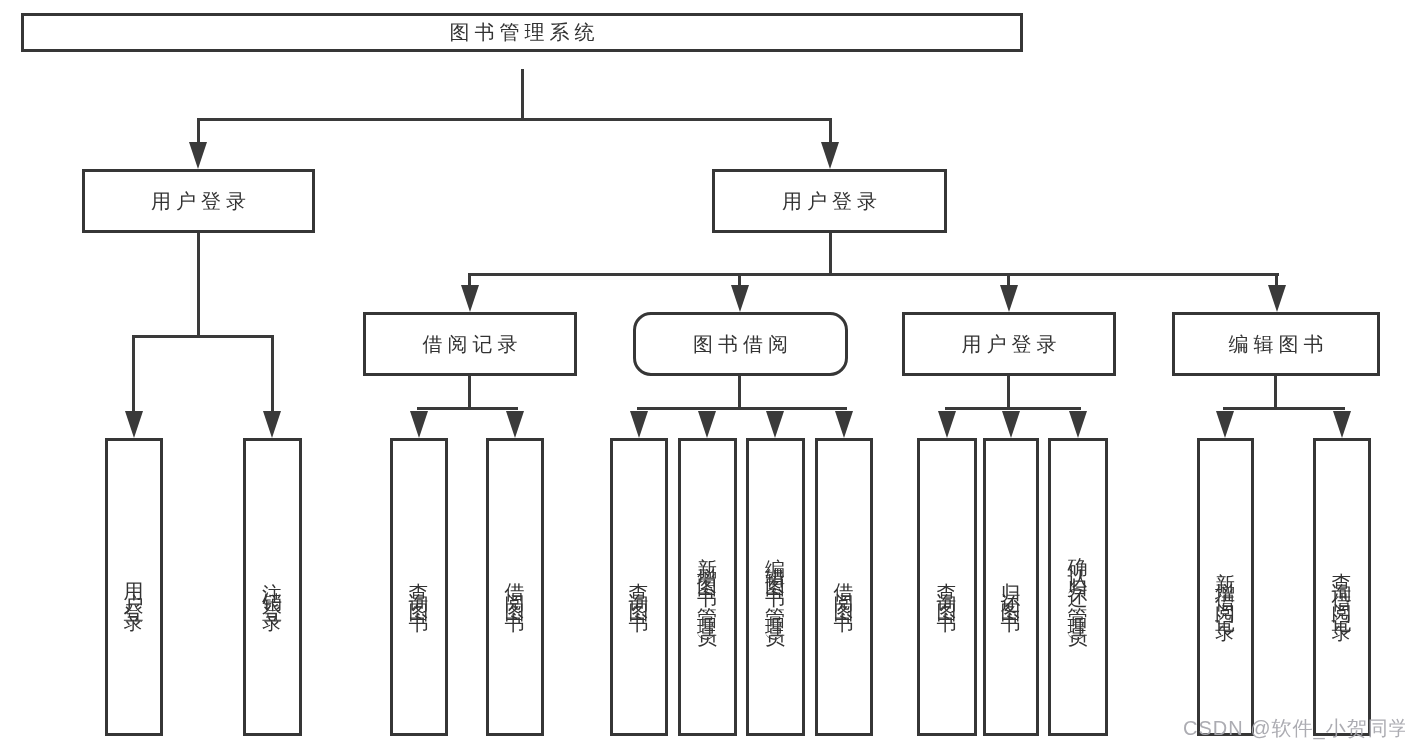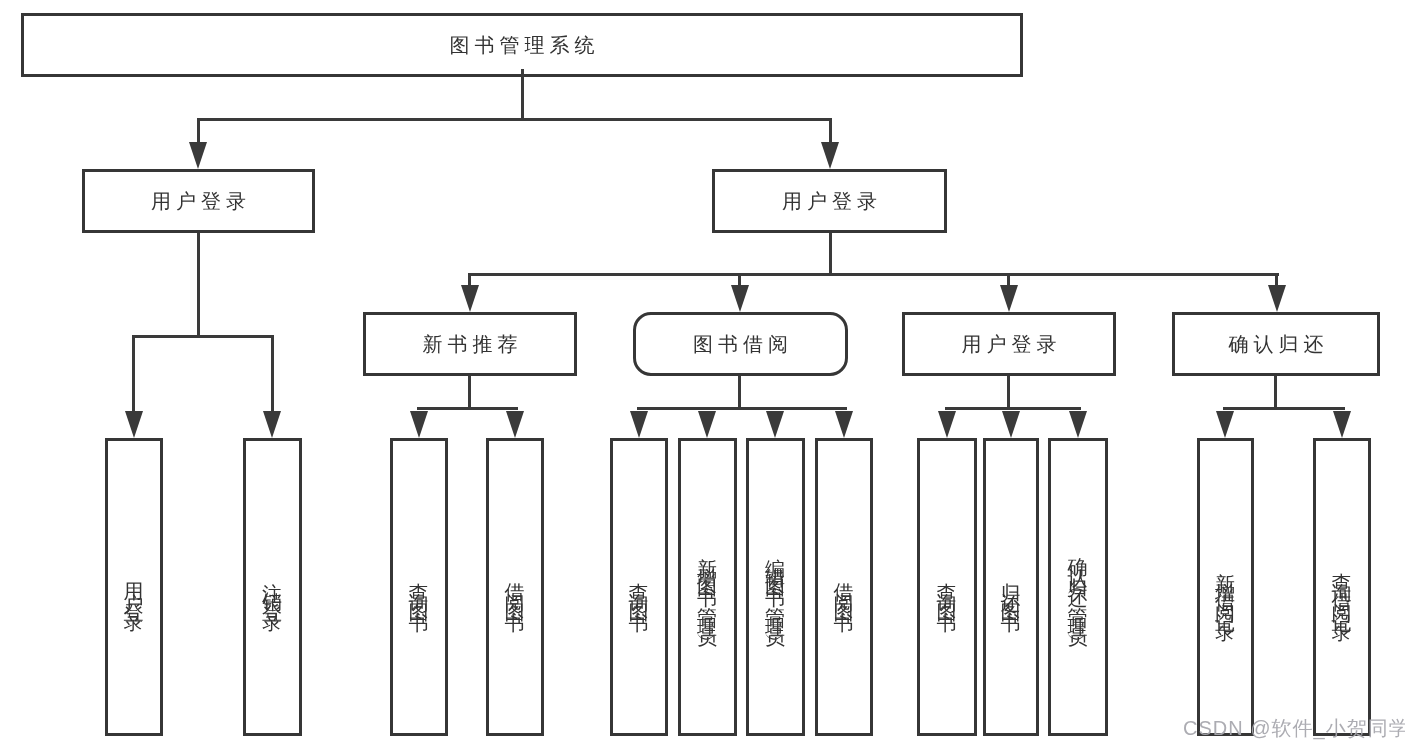--- a/index.html
+++ b/index.html
@@ -55,21 +55,21 @@
     color: rgba(168, 168, 174, 0.95);
     white-space: nowrap;
     z-index: 9;
   }
 </style>
 </head>
 <body>
 
 <div id="canvas">
 
-  <div class="hbox" style="left:21px; top:13px; width:1002px; height:64px;">
+  <div class="hbox" style="left:21px; top:13px; width:1002px; height:39px;">
     <span class="lbl">图书管理系统</span>
   </div>
 
   <div class="vline" style="left:521px; top:69px; height:52px;"></div>
   <div class="hline" style="left:197px; top:118px; width:635px;"></div>
   <div class="vline" style="left:197px; top:118px; height:27px;"></div>
   <div class="vline" style="left:829px; top:118px; height:27px;"></div>
   <div class="arrow" style="left:189px; top:142px;"></div>
   <div class="arrow" style="left:821px; top:142px;"></div>
 
@@ -92,30 +92,30 @@
   <div class="vline" style="left:468px; top:273px; height:15px;"></div>
   <div class="vline" style="left:738px; top:273px; height:15px;"></div>
   <div class="vline" style="left:1007px; top:273px; height:15px;"></div>
   <div class="vline" style="left:1275px; top:273px; height:15px;"></div>
   <div class="arrow" style="left:461px; top:285px;"></div>
   <div class="arrow" style="left:731px; top:285px;"></div>
   <div class="arrow" style="left:1000px; top:285px;"></div>
   <div class="arrow" style="left:1268px; top:285px;"></div>
 
   <div class="hbox" style="left:363px; top:312px; width:214px; height:64px;">
-    <span class="lbl">新书推荐</span>
+    <span class="lbl">借阅记录</span>
   </div>
   <div class="hbox" style="left:633px; top:312px; width:215px; height:64px;border-radius:18px;">
     <span class="lbl">图书借阅</span>
   </div>
   <div class="hbox" style="left:902px; top:312px; width:214px; height:64px;">
     <span class="lbl">用户登录</span>
   </div>
   <div class="hbox" style="left:1172px; top:312px; width:208px; height:64px;">
-    <span class="lbl">确认归还</span>
+    <span class="lbl">编辑图书</span>
   </div>
 
   <div class="vline" style="left:468px; top:376px; height:34px;"></div>
   <div class="vline" style="left:738px; top:376px; height:34px;"></div>
   <div class="vline" style="left:1007px; top:376px; height:34px;"></div>
   <div class="vline" style="left:1274px; top:376px; height:34px;"></div>
 
   <div class="hline" style="left:417px; top:407px; width:101px;"></div>
   <div class="hline" style="left:637px; top:407px; width:210px;"></div>
   <div class="hline" style="left:945px; top:407px; width:136px;"></div>

